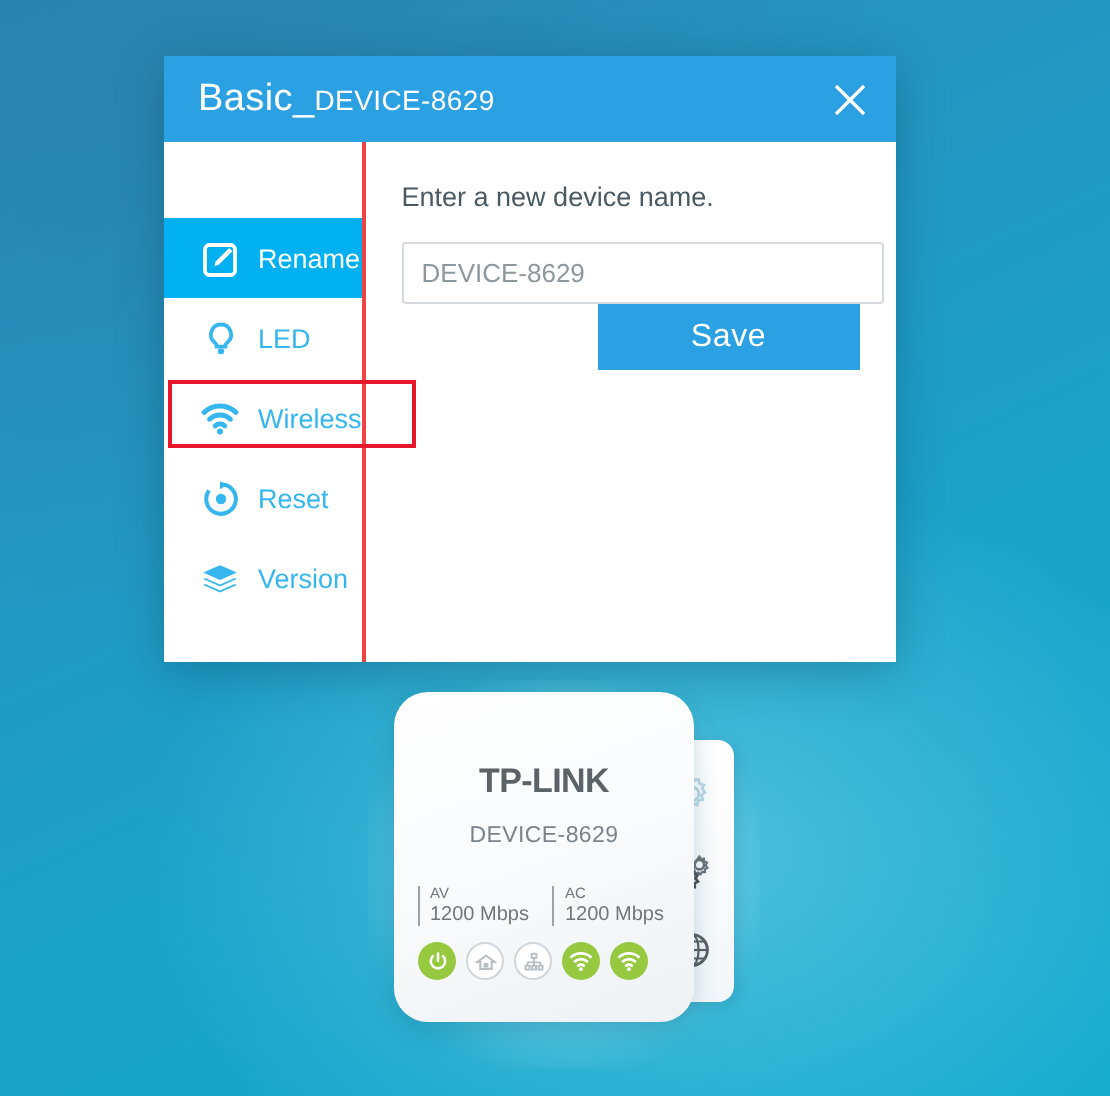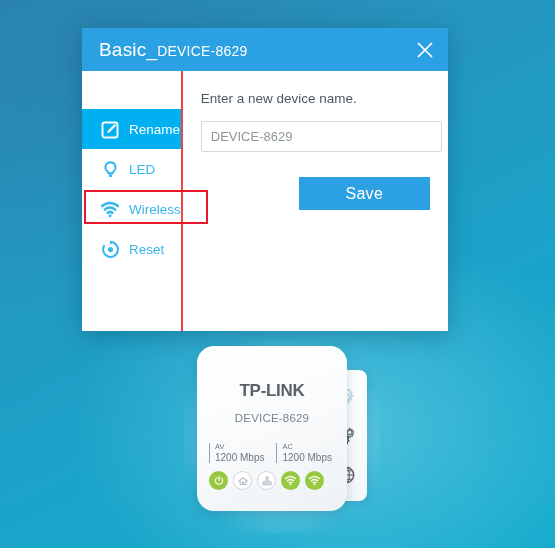--- a/index.html
+++ b/index.html
@@ -133,21 +133,20 @@
     border-radius: 2px;
     padding: 0 9px;
     font-family: "Liberation Sans", sans-serif;
     font-size: 13px;
     color: #6e7a82;
     background: #ffffff;
     outline: none;
   }
   #name-input::placeholder { color: #8d979e; }
   #save-row {
-    margin-top: 25px;
     display: flex;
     justify-content: flex-end;
     padding-right: 12px;
   }
   #save-btn {
     width: 131px;
     height: 33px;
     background: #2ba0e2;
     border: none;
     color: #ffffff;
@@ -303,20 +302,30 @@
         <span class="s-icon">
           <svg width="19" height="19" viewBox="0 0 19 19">
             <path d="M9.5 2.1a7.4 7.4 0 1 1-6.0 3.1" fill="none" stroke="#35b6ef" stroke-width="2"></path>
             <path d="M9.0 0.6 L12.4 2.6 L9.0 4.6 Z" fill="#35b6ef"></path>
             <circle cx="9.5" cy="9.5" r="2.6" fill="#35b6ef"></circle>
           </svg>
         </span>
         <span class="s-label">Reset</span>
       </div>
 
+      <div class="side-item">
+        <span class="s-icon">
+          <svg width="20" height="19" viewBox="0 0 20 19">
+            <path d="M10 2.6 L18.4 6.3 L10 10.0 L1.6 6.3 Z" fill="#35b6ef"></path>
+            <path d="M2.6 9.0 L10 12.2 L17.4 9.0 L18.4 9.5 L10 13.2 L1.6 9.5 Z" fill="#35b6ef"></path>
+            <path d="M2.6 12.0 L10 15.2 L17.4 12.0 L18.4 12.5 L10 16.2 L1.6 12.5 Z" fill="#35b6ef"></path>
+          </svg>
+        </span>
+        <span class="s-label">Version</span>
+      </div>
 
     </div>
 
     <div id="content">
       <div id="content-label">Enter a new device name.</div>
       <input id="name-input" type="text" placeholder="DEVICE-8629" style="">
       <div id="save-row">
         <button id="save-btn">Save</button>
       </div>
     </div>

